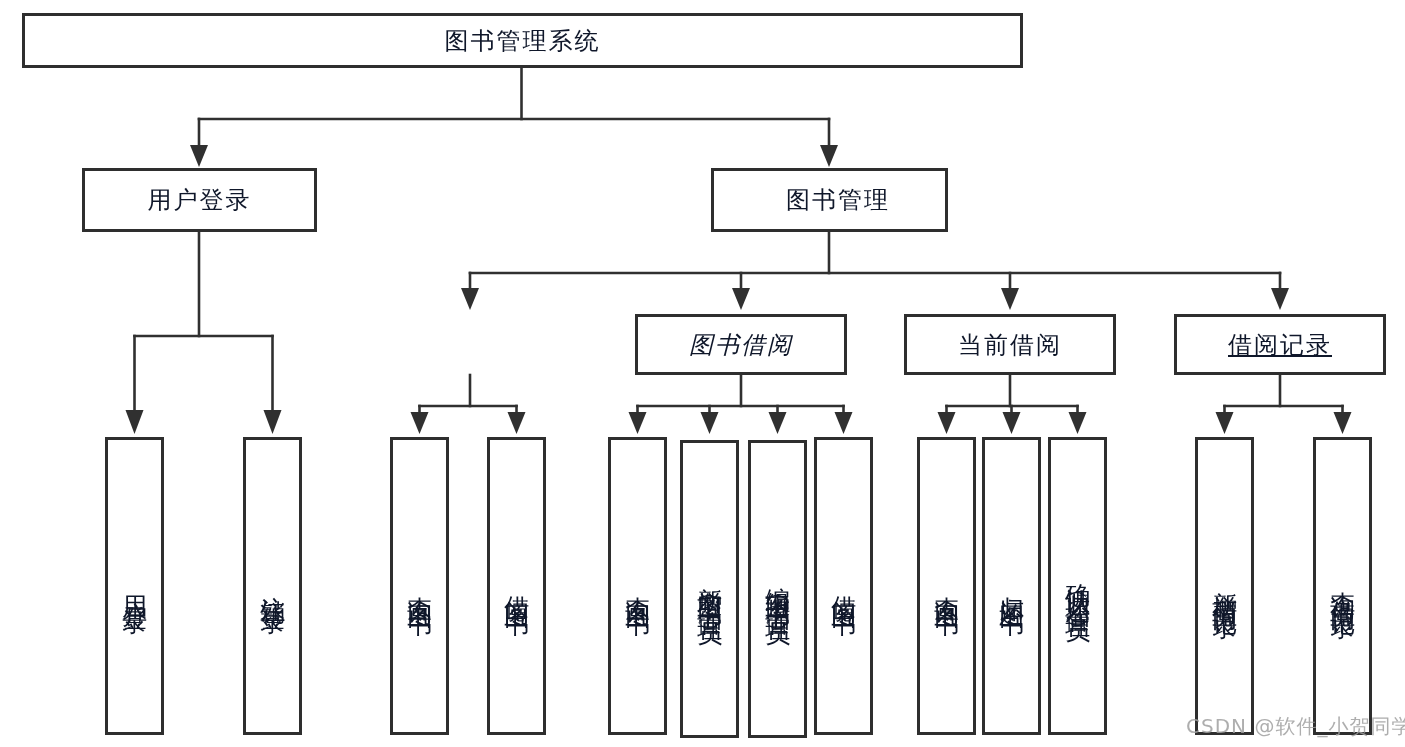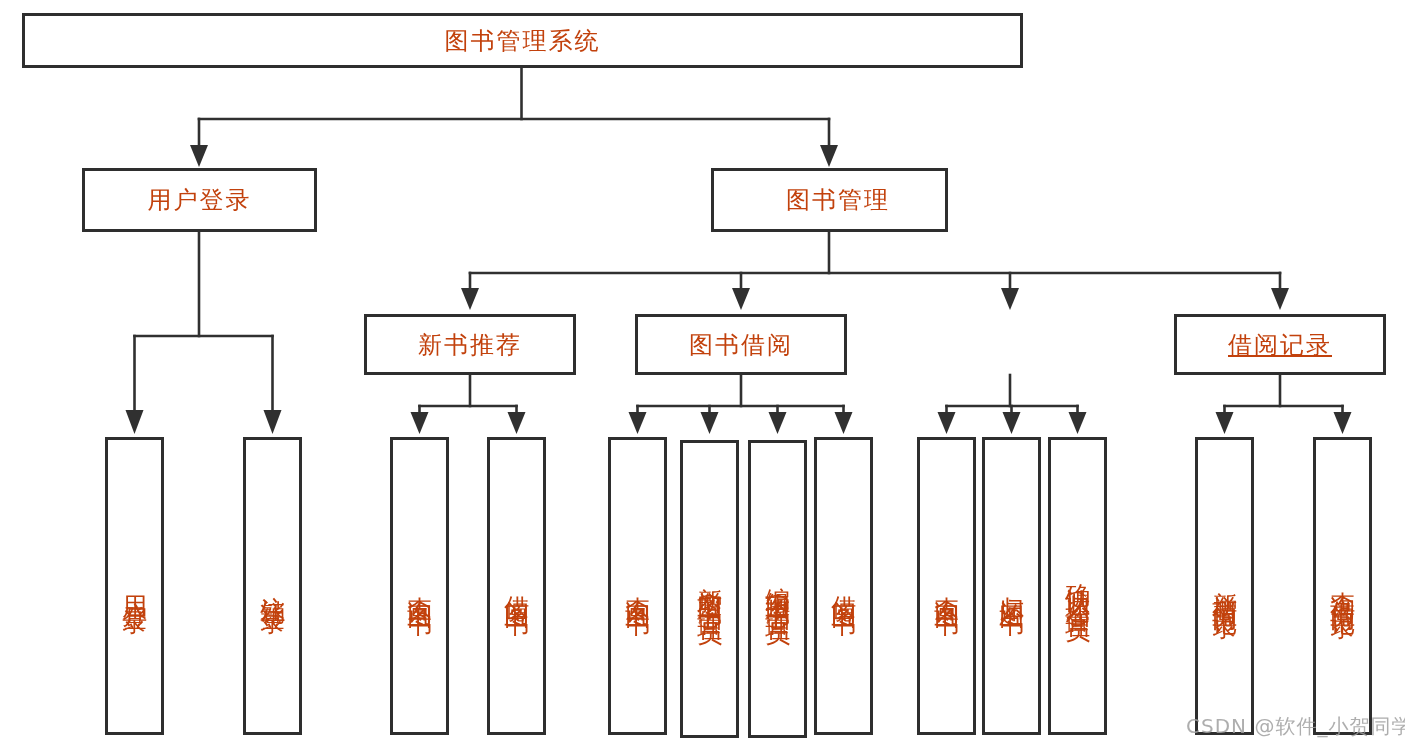--- a/index.html
+++ b/index.html
@@ -8,21 +8,21 @@
     background:#ffffff; overflow:hidden;
     font-family:"DejaVu Sans","Liberation Sans",sans-serif;
   }
   .connectors { position:absolute; left:0; top:0; z-index:1; }
   .ln { stroke:#303030; stroke-width:2.6; fill:none; stroke-linecap:square; }
   .ah { fill:#303030; stroke:none; }
   .node {
     position:absolute; box-sizing:border-box; z-index:2;
     background:#ffffff; border:3px solid #2e2e2e;
     display:flex; align-items:center; justify-content:center;
-    color:#c2410c;
+    color:#0f172a;
   }
   .node-h { font-size:24px; letter-spacing:2px; white-space:nowrap; }
   .node-v { font-size:25px; }
   .vtext {
     writing-mode:vertical-rl; text-orientation:mixed;
     letter-spacing:5px; line-height:1.1; white-space:nowrap;
   }
   .watermark {
     position:absolute; left:1186px; top:713px; z-index:3;
     font-size:20px; letter-spacing:1px; white-space:nowrap;
@@ -100,25 +100,25 @@
     <span>图书管理系统</span>
   </div>
 
   <div class="node node-h" style="left:82px; top:168px; width:235px; height:64px;">
     <span>用户登录</span>
   </div>
   <div class="node node-h" style="left:711px; top:168px; width:237px; height:64px;padding-left:17px;">
     <span>图书管理</span>
   </div>
 
-  <div class="node node-h" style="left:364px; top:314px; width:212px; height:61px;">
-    <span>新书推荐</span>
+  <div class="node node-h" style="left:635px; top:314px; width:212px; height:61px;font-style:italic;">
+    <span>图书借阅</span>
   </div>
-  <div class="node node-h" style="left:635px; top:314px; width:212px; height:61px;">
-    <span>图书借阅</span>
+  <div class="node node-h" style="left:904px; top:314px; width:212px; height:61px;">
+    <span>当前借阅</span>
   </div>
   <div class="node node-h" style="left:1174px; top:314px; width:212px; height:61px;text-decoration:underline;">
     <span>借阅记录</span>
   </div>
 
   <div class="node node-v" style="left:105px; top:437px; width:59px; height:298px;">
     <span class="vtext">用户登录</span>
   </div>
   <div class="node node-v" style="left:243px; top:437px; width:59px; height:298px;">
     <span class="vtext">注销登录</span>

